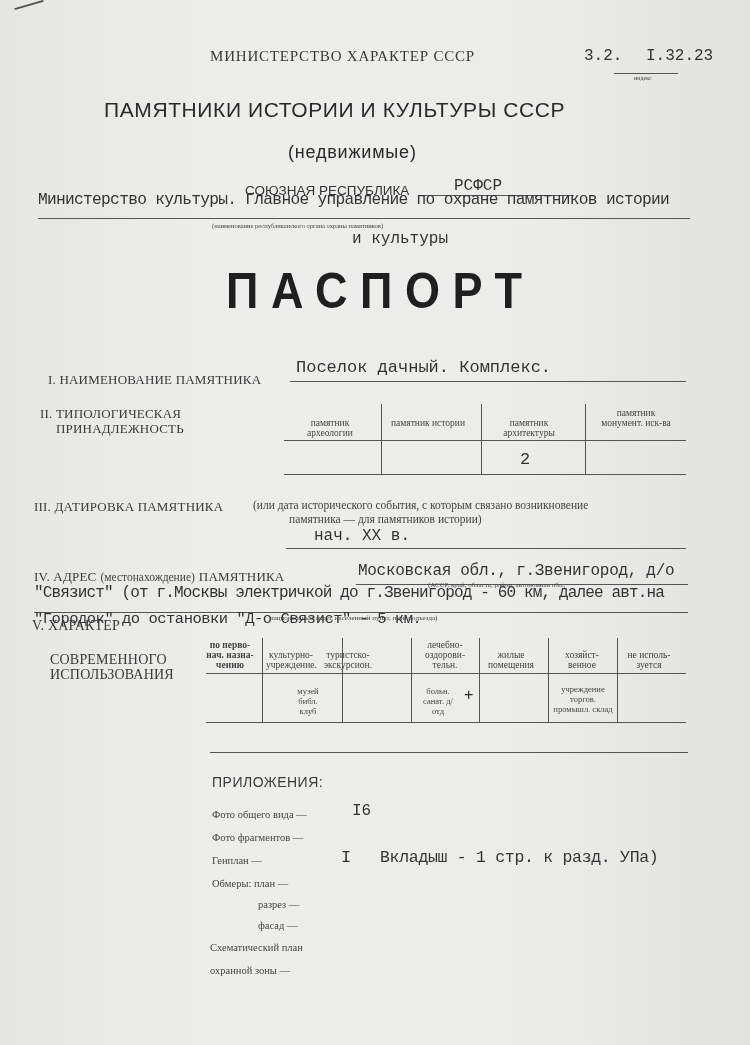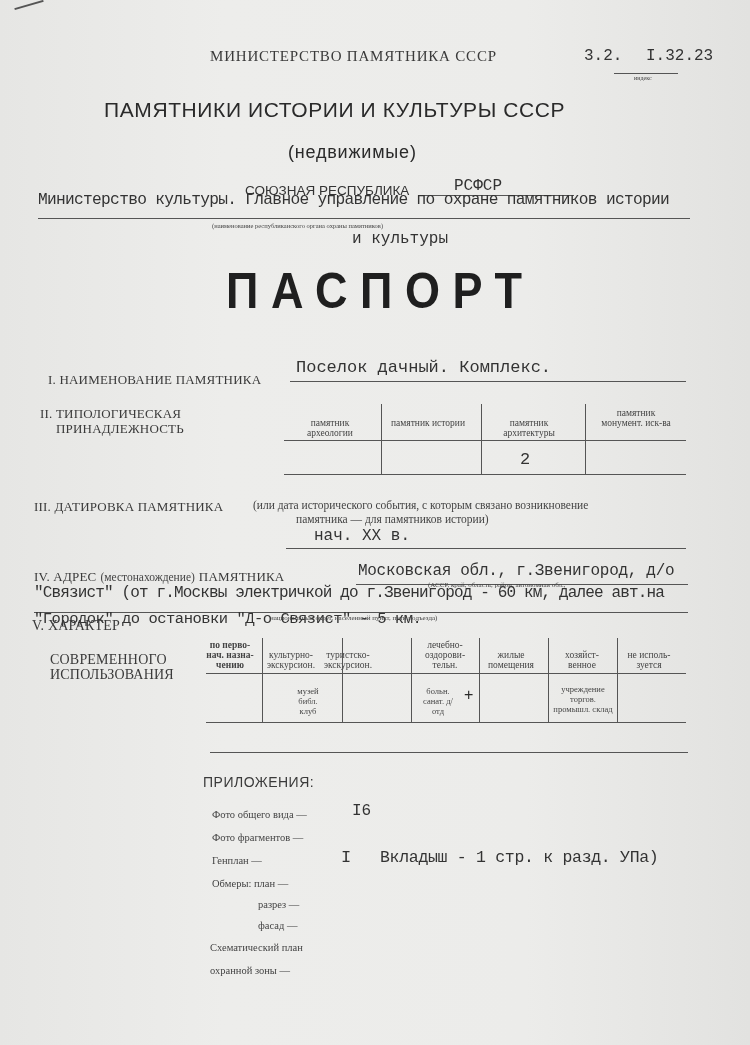--- a/index.html
+++ b/index.html
@@ -24,21 +24,21 @@
   .lbl { font-size: 13px; letter-spacing: 0.2px; color: #3a3a3a; }
   .small-lbl { font-size: 10.5px; color: #444; }
 </style>
 </head>
 <body>
 
 <div class="page">
 
   <div class="abs" style="left:14px;top:4px;width:30px;height:0;border-top:2px solid #555;transform:rotate(-16deg);"></div>
 
-  <div class="abs sans" style="left:210px;top:48px;font-size:15px;letter-spacing:0.8px;color:#3a3a3a;font-family:'Liberation Serif',serif;">МИНИСТЕРСТВО ПАМЯТНИКА СССР</div>
+  <div class="abs sans" style="left:210px;top:48px;font-size:15px;letter-spacing:0.8px;color:#3a3a3a;font-family:'Liberation Serif',serif;">МИНИСТЕРСТВО ХАРАКТЕР СССР</div>
   <div class="abs mono" style="left:584px;top:47px;font-size:16px;">3.2.</div>
   <div class="abs mono" style="left:646px;top:47px;font-size:16px;">I.32.23</div>
   <div class="hr" style="left:614px;top:73px;width:64px;"></div>
   <div class="abs tiny" style="left:634px;top:75px;font-size:6px;">индекс</div>
 
   <div class="abs sans" style="left:104px;top:98px;font-size:21px;letter-spacing:0.6px;color:#2a2a2a;">ПАМЯТНИКИ ИСТОРИИ И КУЛЬТУРЫ СССР</div>
   <div class="abs sans" style="left:288px;top:142px;font-size:18px;letter-spacing:0.8px;color:#2a2a2a;">(недвижимые)</div>
 
   <div class="abs sans" style="left:245px;top:183px;font-size:13.5px;color:#333;font-stretch:condensed;">СОЮЗНАЯ РЕСПУБЛИКА</div>
   <div class="abs mono" style="left:454px;top:177px;font-size:16px;">РСФСР</div>
@@ -66,21 +66,21 @@
   <div class="hr" style="left:284px;top:440px;width:402px;"></div>
   <div class="hr" style="left:284px;top:474px;width:402px;"></div>
   <div class="vr" style="left:381px;top:404px;height:70px;"></div>
   <div class="vr" style="left:481px;top:404px;height:70px;"></div>
   <div class="vr" style="left:585px;top:404px;height:70px;"></div>
 
   <div class="abs mono" style="left:520px;top:450px;font-size:17px;">2</div>
 
   <div class="abs lbl" style="left:34px;top:499px;">III. ДАТИРОВКА ПАМЯТНИКА</div>
   <div class="abs small-lbl" style="left:253px;top:499px;font-size:11.5px;">(или дата исторического события, с которым связано возникновение</div>
-  <div class="abs small-lbl" style="left:296px;top:513px;font-size:11.5px;">памятника — для памятников истории)</div>
+  <div class="abs small-lbl" style="left:289px;top:513px;font-size:11.5px;">памятника — для памятников истории)</div>
   <div class="abs mono" style="left:314px;top:527px;font-size:16px;">нач. XX в.</div>
   <div class="hr" style="left:286px;top:548px;width:400px;"></div>
 
   <div class="abs" style="left:34px;top:567px;">
     <span class="lbl">IV. АДРЕС</span>
     <span class="small-lbl" style="font-size:11.5px;">(местонахождение)</span>
     <span class="lbl">ПАМЯТНИКА</span>
   </div>
   <div class="abs mono" style="left:358px;top:562px;font-size:16px;letter-spacing:-0.3px;">Московская обл., г.Звенигород, д/о</div>
   <div class="hr" style="left:356px;top:584px;width:332px;"></div>
@@ -88,21 +88,21 @@
   <div class="abs mono" style="left:34px;top:584px;font-size:16px;letter-spacing:-0.85px;">"Связист" (от г.Москвы электричкой до г.Звенигород - 60 км, далее авт.на</div>
   <div class="hr" style="left:34px;top:612px;width:654px;"></div>
   <div class="abs mono" style="left:34px;top:610px;font-size:15.5px;letter-spacing:-0.5px;">"Городок" до остановки "Д-о Связист" - 5 км.</div>
   <div class="abs tiny" style="left:270px;top:614px;font-size:7px;">национальный округ, населенный пункт, пути подъезда)</div>
 
   <div class="abs lbl" style="left:32px;top:618px;font-size:14px;">V. ХАРАКТЕР</div>
   <div class="abs lbl" style="left:50px;top:652px;font-size:14px;">СОВРЕМЕННОГО</div>
   <div class="abs lbl" style="left:50px;top:667px;font-size:14px;">ИСПОЛЬЗОВАНИЯ</div>
 
   <div class="cell" style="left:204px;top:640px;width:52px;font-weight:bold;">по перво- нач. назна- чению</div>
-  <div class="cell" style="left:266px;top:650px;width:50px;">культурно- экскурсион.</div>
+  <div class="cell" style="left:266px;top:650px;width:50px;">культурно- учреждение.</div>
   <div class="cell" style="left:318px;top:650px;width:60px;">туристско- экскурсион.</div>
   <div class="cell" style="left:414px;top:640px;width:62px;">лечебно- оздорови- тельн.</div>
   <div class="cell" style="left:481px;top:650px;width:60px;">жилые помещения</div>
   <div class="cell" style="left:550px;top:650px;width:64px;">хозяйст- венное</div>
   <div class="cell" style="left:622px;top:650px;width:54px;">не исполь- зуется</div>
 
   <div class="hr" style="left:206px;top:673px;width:480px;"></div>
   <div class="hr" style="left:206px;top:722px;width:480px;"></div>
   <div class="vr" style="left:262px;top:638px;height:84px;"></div>
   <div class="vr" style="left:342px;top:638px;height:84px;"></div>
@@ -111,21 +111,21 @@
   <div class="vr" style="left:548px;top:638px;height:84px;"></div>
   <div class="vr" style="left:617px;top:638px;height:84px;"></div>
 
   <div class="cell" style="left:282px;top:686px;width:36px;font-size:8.5px;margin-left:8px;">музей библ. клуб</div>
   <div class="cell" style="left:420px;top:686px;width:36px;font-size:8.5px;">больн. санат. д/отд</div>
   <div class="abs" style="left:464px;top:686px;font-size:16px;font-family:'Liberation Sans',sans-serif;">+</div>
   <div class="cell" style="left:552px;top:684px;width:62px;font-size:8.5px;">учреждение торгов. промышл. склад</div>
 
   <div class="hr" style="left:210px;top:752px;width:478px;"></div>
 
-  <div class="abs sans" style="left:203px;top:774px;font-size:14px;letter-spacing:0.5px;color:#3a3a3a;">ПРИЛОЖЕНИЯ:</div>
+  <div class="abs sans" style="left:212px;top:774px;font-size:14px;letter-spacing:0.5px;color:#3a3a3a;">ПРИЛОЖЕНИЯ:</div>
 
   <div class="abs small-lbl" style="left:212px;top:809px;">Фото общего вида —</div>
   <div class="abs mono" style="left:352px;top:802px;font-size:16px;">I6</div>
 
   <div class="abs small-lbl" style="left:212px;top:832px;text-align:center;">Фото фрагментов —</div>
 
   <div class="abs small-lbl" style="left:212px;top:855px;">Генплан —</div>
   <div class="abs mono" style="left:341px;top:848px;font-size:17px;">I</div>
   <div class="abs mono" style="left:380px;top:848px;font-size:16.5px;letter-spacing:-0.3px;">Вкладыш - 1 стр. к разд. УПа)</div>
 

